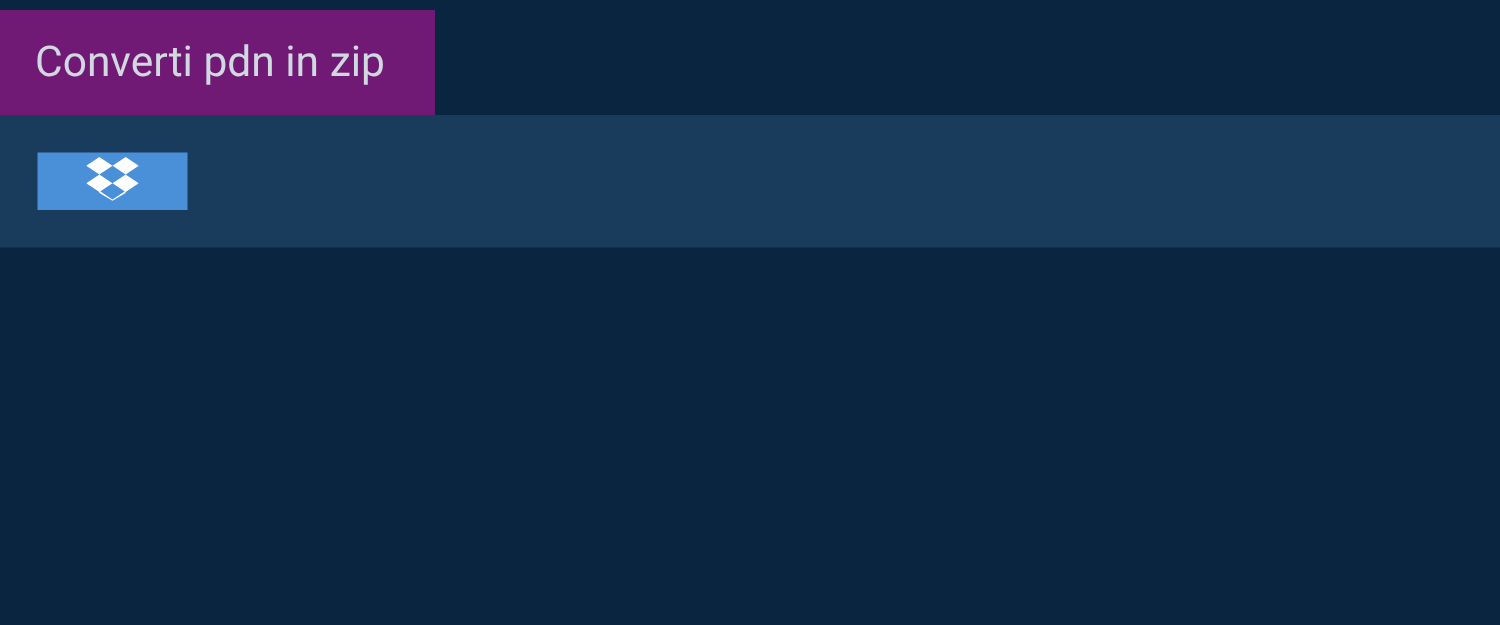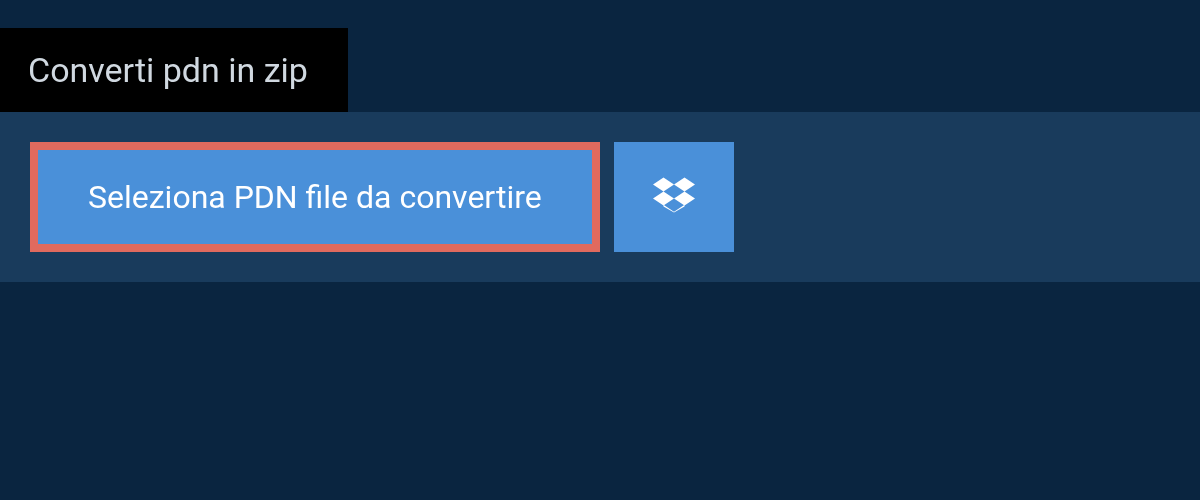--- a/index.html
+++ b/index.html
@@ -4,24 +4,24 @@
 <style>
   * { margin: 0; padding: 0; box-sizing: border-box; }
   body {
     width: 1200px;
     height: 500px;
     background: #0a2540;
     font-family: -apple-system, BlinkMacSystemFont, "Segoe UI", Roboto, Helvetica, Arial, sans-serif;
     overflow: hidden;
   }
   .tab-container {
-    background: #000000;
+    background: #701a75;
     display: inline-block;
     padding: 22px 40px 22px 28px;
-    margin-top: 28px;
+    margin-top: 8px;
   }
   .tab-title {
     color: #d0d8e0;
     font-size: 34px;
     font-weight: 400;
   }
   .panel {
     background: #193b5c;
     width: 100%;
     padding: 30px 30px 30px 30px;
@@ -62,23 +62,20 @@
 <body>
 
 
 
 <div class="tab-container">
   <div class="tab-title">Converti pdn in zip</div>
 </div>
 
 <div class="panel">
   <div class="button-row">
-    <div class="select-button">
-      <span>Seleziona PDN file da convertire</span>
-    </div>
     <div class="dropbox-button">
       <span>
         <svg viewBox="0 0 24 24" xmlns="http://www.w3.org/2000/svg">
           <path d="M6 2L0 6l6 4-6 4 6 4 6-4 6 4 6-4-6-4 6-4-6-4-6 4-6-4zm6 4l6 4-6 4-6-4 6-4zm-6 12.5l6 3.5 6-3.5v-1l-6 4-6-4v1z"></path>
         </svg>
       </span>
     </div>
   </div>
 </div>
 

